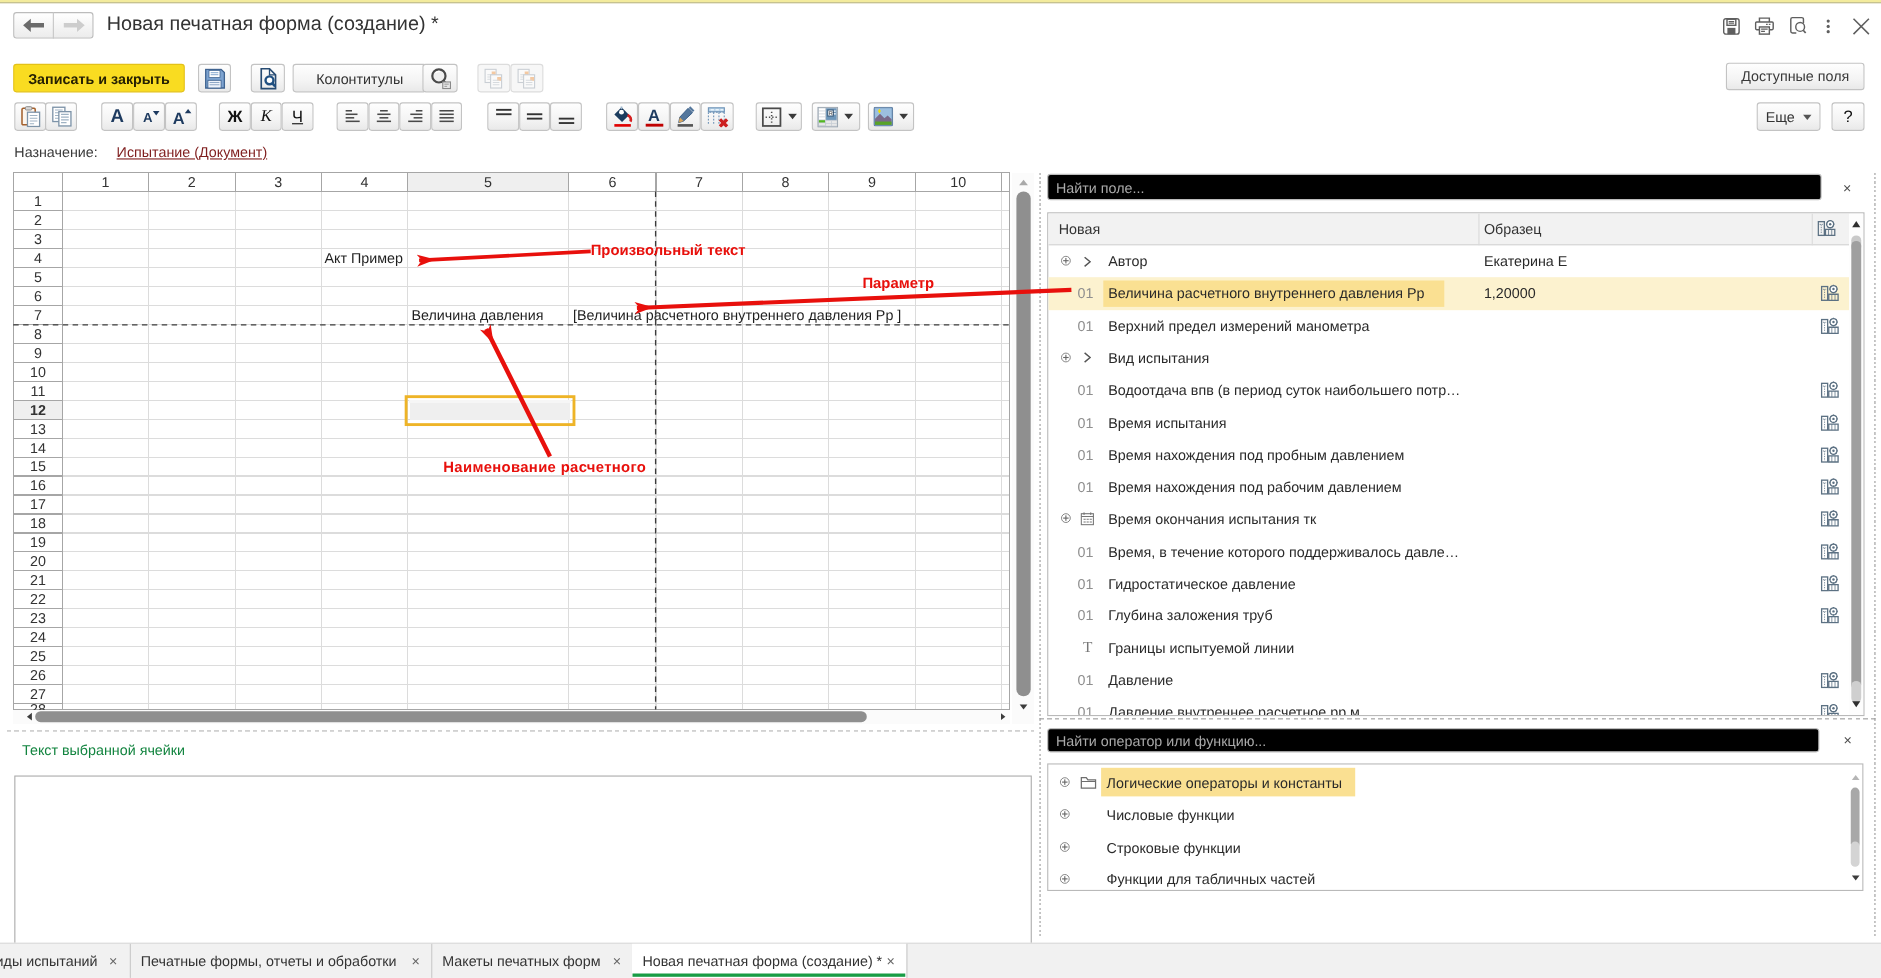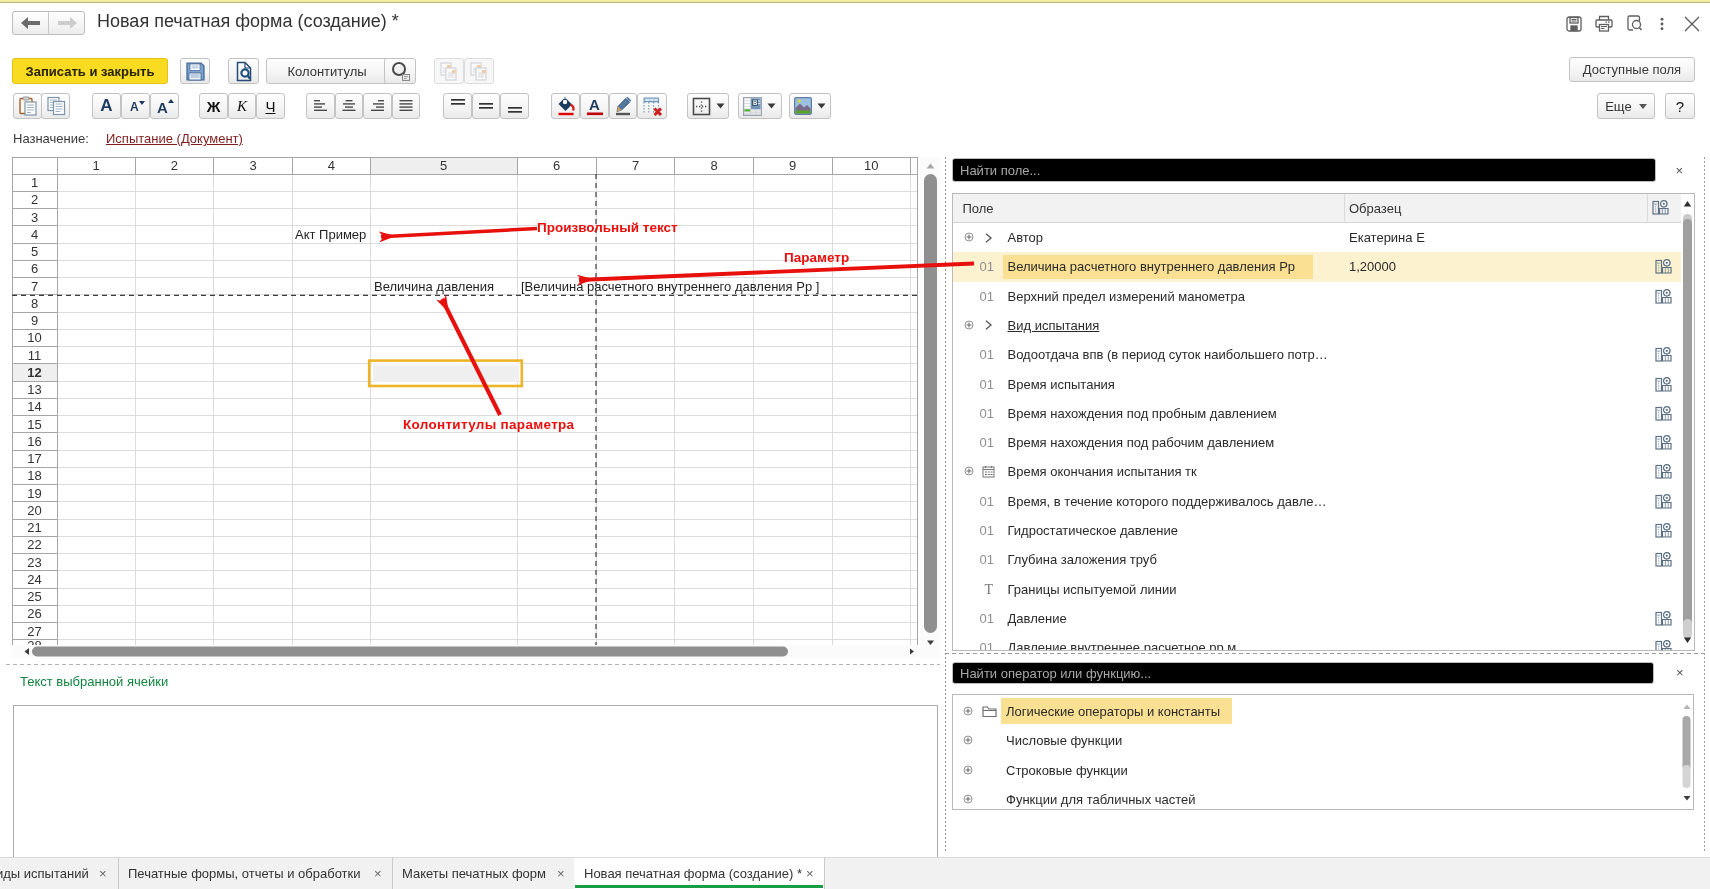--- a/index.html
+++ b/index.html
@@ -420,21 +420,21 @@
 <div class="abs" style="left:6px;top:664px;width:934px;height:1px;background-image:repeating-linear-gradient(90deg,#b3b3b3 0 4px,#fff 4px 7px);"></div>
 <div class="abs" style="left:945px;top:653px;width:760px;height:1px;background-image:repeating-linear-gradient(90deg,#9a9a9a 0 4px,#fff 4px 7px);"></div>
 <div class="txt" style="left:20px;top:674px;color:#12843f;">Текст выбранной ячейки</div>
 <div class="abs" style="left:13px;top:705px;width:925px;height:155px;border:1px solid #ababab;background:#fff;"></div>
 <div class="inp" style="left:952px;top:158px;width:704px;height:24px;">Найти поле...</div>
 <div class="xclr" style="left:1675.5px;top:164px;">×</div>
 <div class="abs" style="left:951.5px;top:193px;width:743px;height:458px;border:1px solid #b9b9b9;background:#fff;overflow:hidden;">
 <div class="abs" style="left:0;top:0;width:728px;height:29px;background:#f2f2f2;border-bottom:1px solid #d4d4d4;"></div>
 <div class="abs" style="left:391.5px;top:0;width:1px;height:29px;background:#dadada;"></div>
 <div class="abs" style="left:694.8px;top:0;width:1px;height:29px;background:#dadada;"></div>
-<div class="txt" style="left:10px;top:7px;color:#333;">Поле</div>
+<div class="txt" style="left:10px;top:7px;color:#333;">Новая</div>
 <div class="txt" style="left:396.5px;top:7px;color:#333;">Образец</div>
 <div class="abs" style="left:11px;top:38.0px;">
         <svg width="10" height="10" viewBox="0 0 10 10">
           <circle cx="5" cy="5" r="4" fill="none" stroke="#858585" stroke-width="0.9"></circle>
           <rect x="4.5" y="2.5" width="1" height="5" fill="#666"></rect>
           <rect x="2.5" y="4.5" width="5" height="1" fill="#666"></rect>
         </svg>
       </div>
 <div class="abs" style="left:32.5px;top:38.5px;">
         <svg width="7" height="10" viewBox="0 0 7 10" fill="none" stroke="#555" stroke-width="1.3">
@@ -477,21 +477,21 @@
           <circle cx="5" cy="5" r="4" fill="none" stroke="#858585" stroke-width="0.9"></circle>
           <rect x="4.5" y="2.5" width="1" height="5" fill="#666"></rect>
           <rect x="2.5" y="4.5" width="5" height="1" fill="#666"></rect>
         </svg>
       </div>
 <div class="abs" style="left:32.5px;top:126.4px;">
         <svg width="7" height="10" viewBox="0 0 7 10" fill="none" stroke="#555" stroke-width="1.3">
           <path d="M1 0.8 L6 5 L1 9.2"></path>
         </svg>
       </div>
-<div class="txt" style="left:55px;top:123.9px;color:#2a2a2a;text-decoration:underline;">Вид испытания</div>
+<div class="txt" style="left:55px;top:123.9px;color:#2a2a2a;">Вид испытания</div>
 <div class="txt" style="left:27px;top:153.2px;color:#8f8f8f;">01</div>
 <div class="txt" style="left:55px;top:153.2px;color:#2a2a2a;">Водоотдача впв (в период суток наибольшего потр…</div>
 <div class="abs" style="left:702px;top:152.2px;">
         <svg width="17" height="16" viewBox="0 0 17 16" fill="none" stroke="#5c7183">
           <rect x="1" y="2.5" width="5.5" height="12.5" stroke-width="1.2"></rect>
           <path d="M2.2 5h3M3.7 5v9" stroke-width="0.7" stroke-dasharray="1.2,1"></path>
           <path d="M7.5 9.5h8.5v5.5h-8.5z" stroke-width="1.2"></path>
           <path d="M10.3 9.5v5.5M13.2 9.5v5.5" stroke-width="0.7"></path>
           <circle cx="11.8" cy="4.8" r="3.2" fill="#fff" stroke-width="1.2"></circle>
           <circle cx="11.8" cy="4.8" r="1.1" fill="#5c7183" stroke="none"></circle>
@@ -720,13 +720,13 @@
         <marker id="ah" markerUnits="userSpaceOnUse" markerWidth="17" markerHeight="11" refX="15" refY="5.5" orient="auto">
           <path d="M17 0 L0 5.5 L17 11 L12.5 5.5 Z" fill="#e8100c"></path>
         </marker>
       </defs>
 <line x1="537" y1="228.5" x2="381" y2="236.8" stroke="#e8100c" stroke-width="3.4" marker-end="url(#ah)"></line>
 <line x1="974" y1="263.5" x2="579" y2="280" stroke="#e8100c" stroke-width="3.8" marker-end="url(#ah)"></line>
 <line x1="500" y1="415" x2="442" y2="299" stroke="#e8100c" stroke-width="4" marker-end="url(#ah)"></line>
 </svg>
 <div class="txt" style="left:537px;top:220px;color:#e8100c;font-weight:bold;font-size:13.5px;">Произвольный текст</div>
 <div class="txt" style="left:784px;top:249.5px;color:#e8100c;font-weight:bold;font-size:13.5px;">Параметр</div>
-<div class="txt" style="left:403px;top:417px;color:#e8100c;font-weight:bold;font-size:13.5px;letter-spacing:0.3px;">Колонтитулы параметра</div>
+<div class="txt" style="left:403px;top:417px;color:#e8100c;font-weight:bold;font-size:13.5px;letter-spacing:0.3px;">Наименование расчетного</div>
 </div>
 </body></html>

